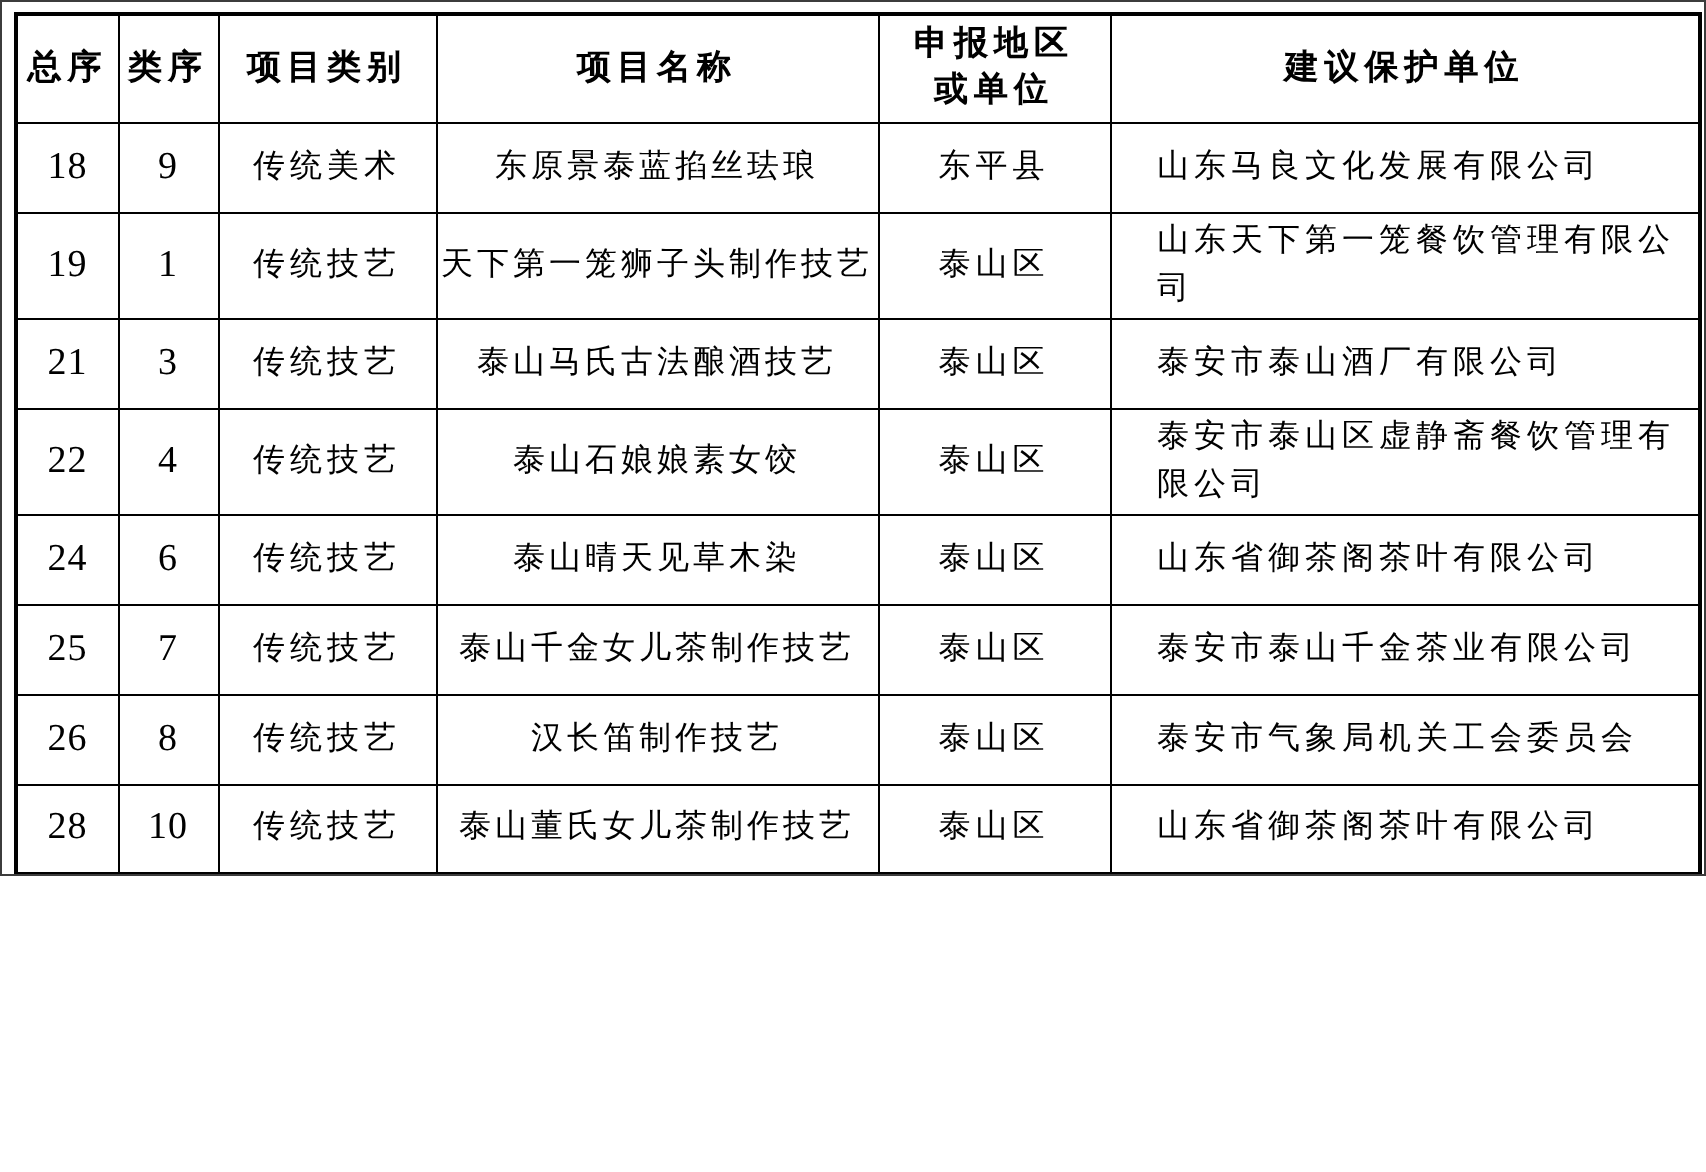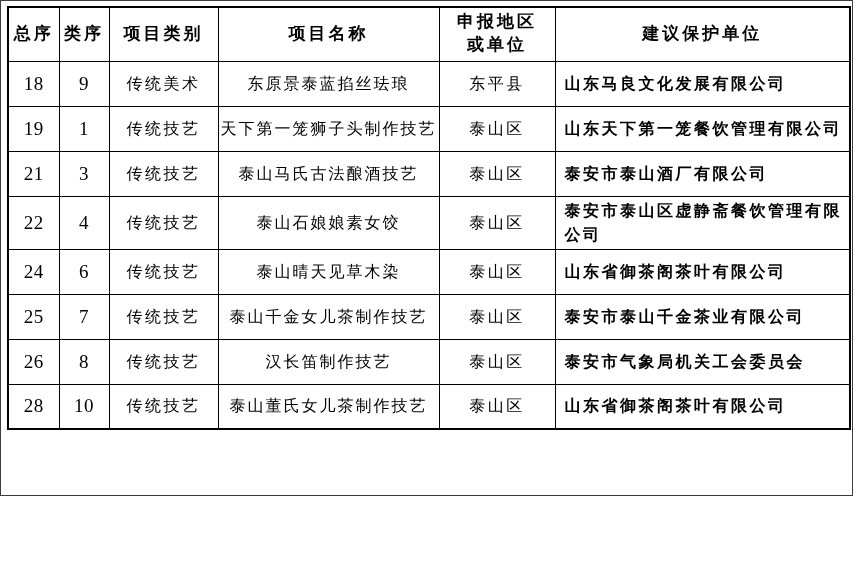--- a/index.html
+++ b/index.html
@@ -5,21 +5,21 @@
   * { box-sizing: border-box; }
   html, body {
     margin: 0; padding: 0;
     width: 853px; height: 586px;
     background: #ffffff;
     font-family: "Liberation Serif", "DejaVu Serif", serif;
     color: #000000;
   }
   .page-frame {
     position: relative;
-    width: 853px; height: 496px;
+    width: 853px; height: 438px;
     border: 1px solid #3c3c3c;
     overflow: hidden;
   }
   table.doc-table {
     border-collapse: collapse;
     table-layout: fixed;
     width: 842px;
     margin: 5px 5px 0 6px;
     border: 2px solid #000000;
   }
@@ -44,23 +44,22 @@
     letter-spacing: 2.5px;
     line-height: 24px;
   }
   
   .doc-table td.c0, .doc-table td.c1 { letter-spacing: 0.5px; white-space: nowrap; font-size: 19px; }
   .doc-table td.c2, .doc-table td.c4 { white-space: nowrap; }
   .doc-table td.c3 { white-space: nowrap; letter-spacing: 2px; padding: 4px 0; }
   
   .doc-table td.c5 {
     text-align: left;
-    padding-left: 9px;
+    padding-left: 23px;
     padding-right: 4px;
-    font-weight: bold;
   }
 </style>
 </head>
 <body>
 
 <div class="page-frame">
   <table class="doc-table">
     <colgroup>
       <col style="width:51px">
       <col style="width:50px">

